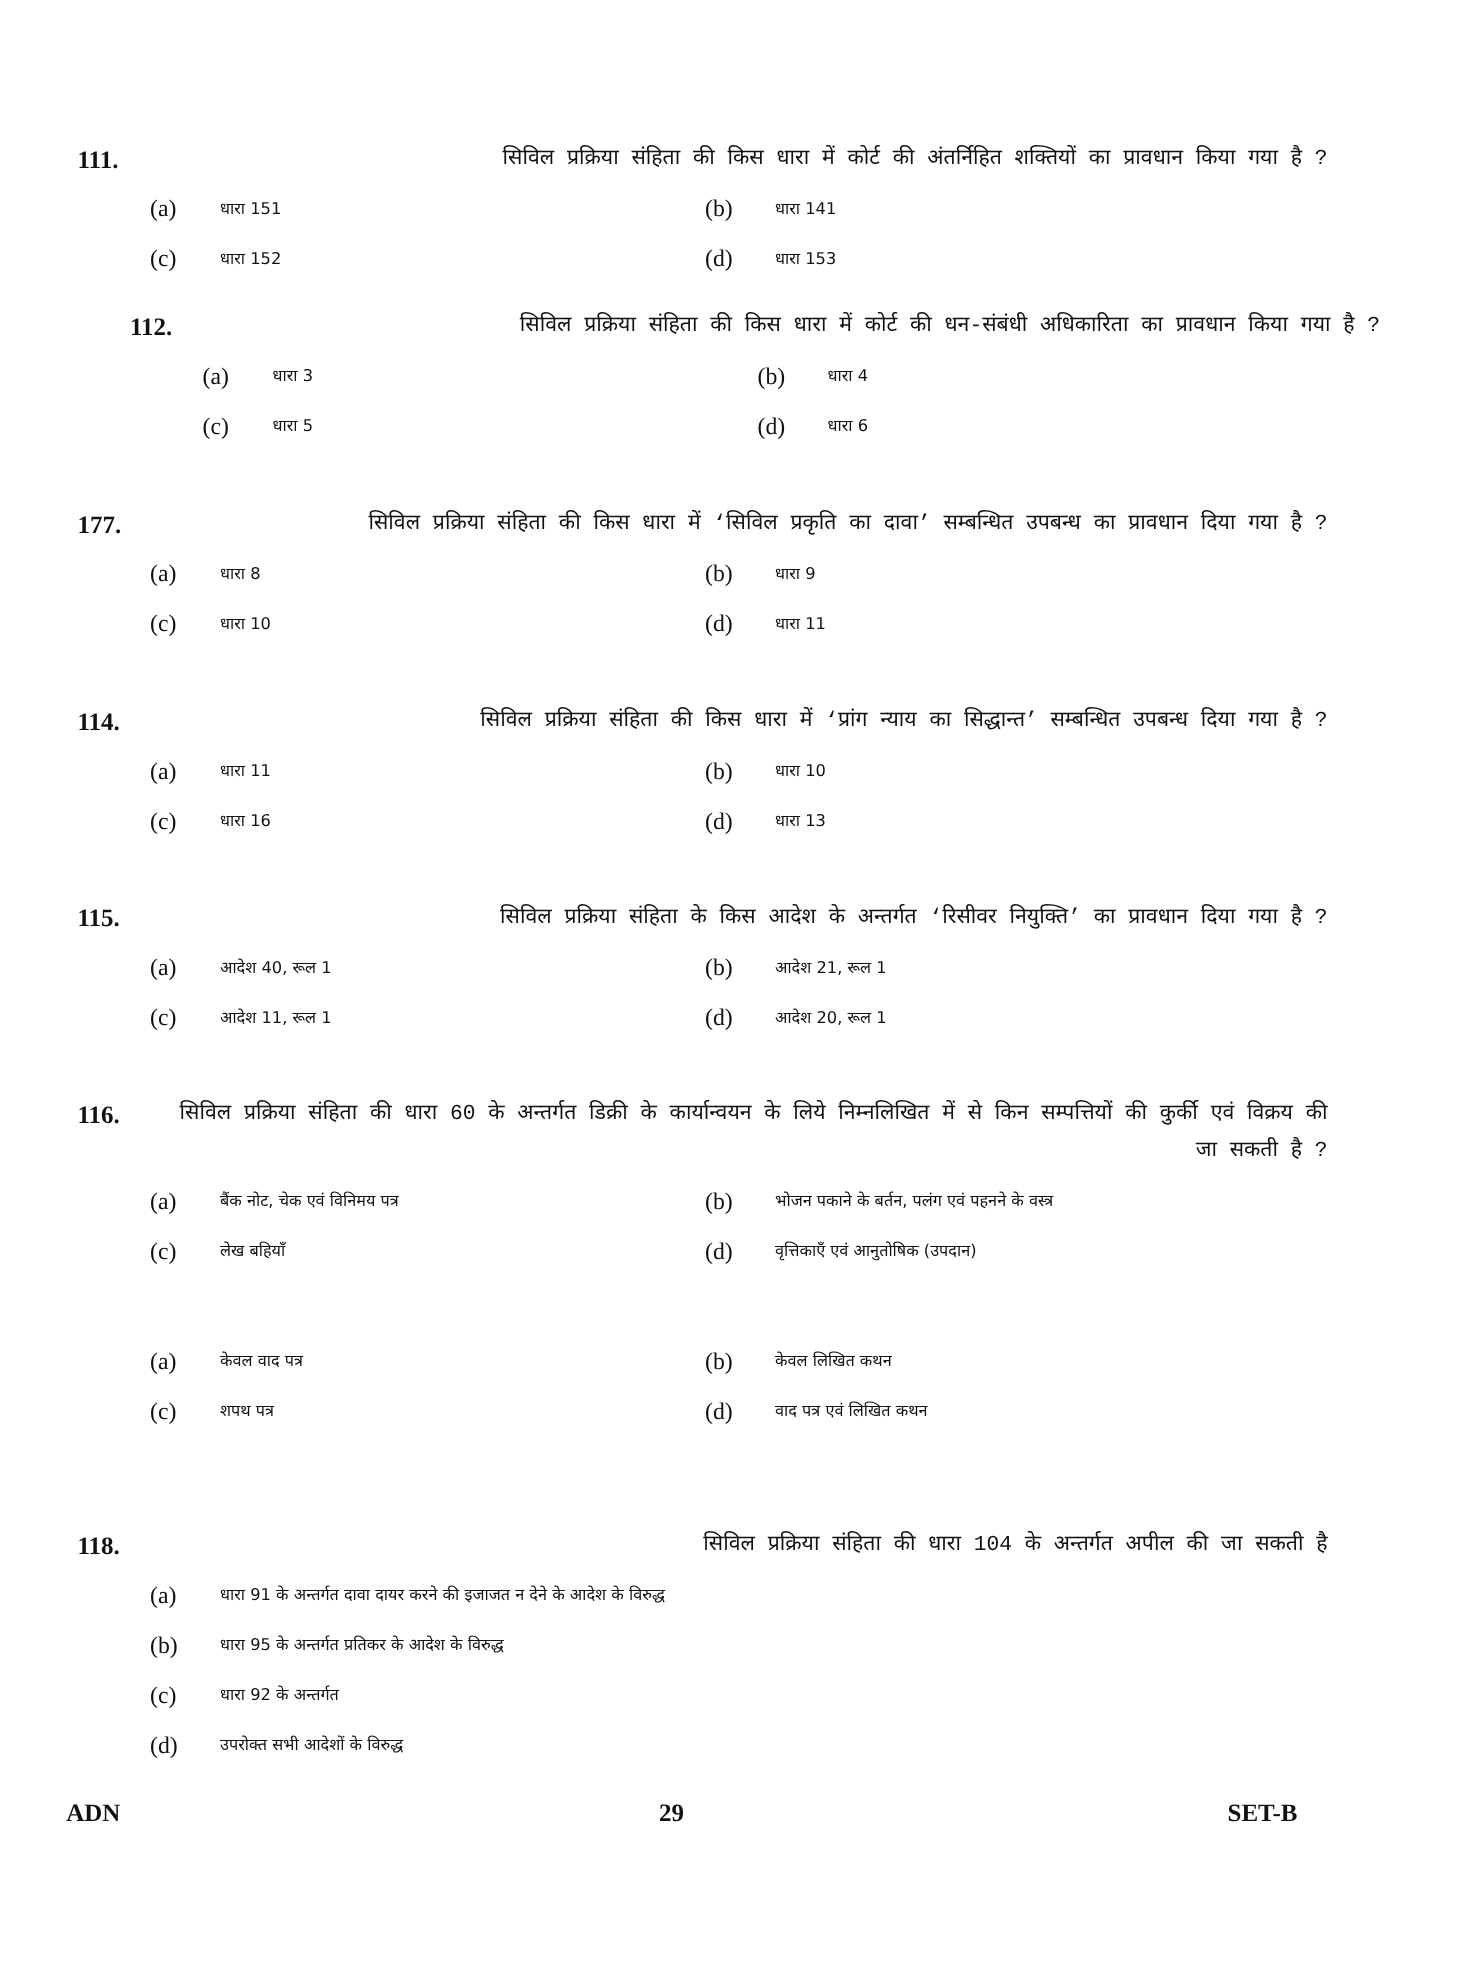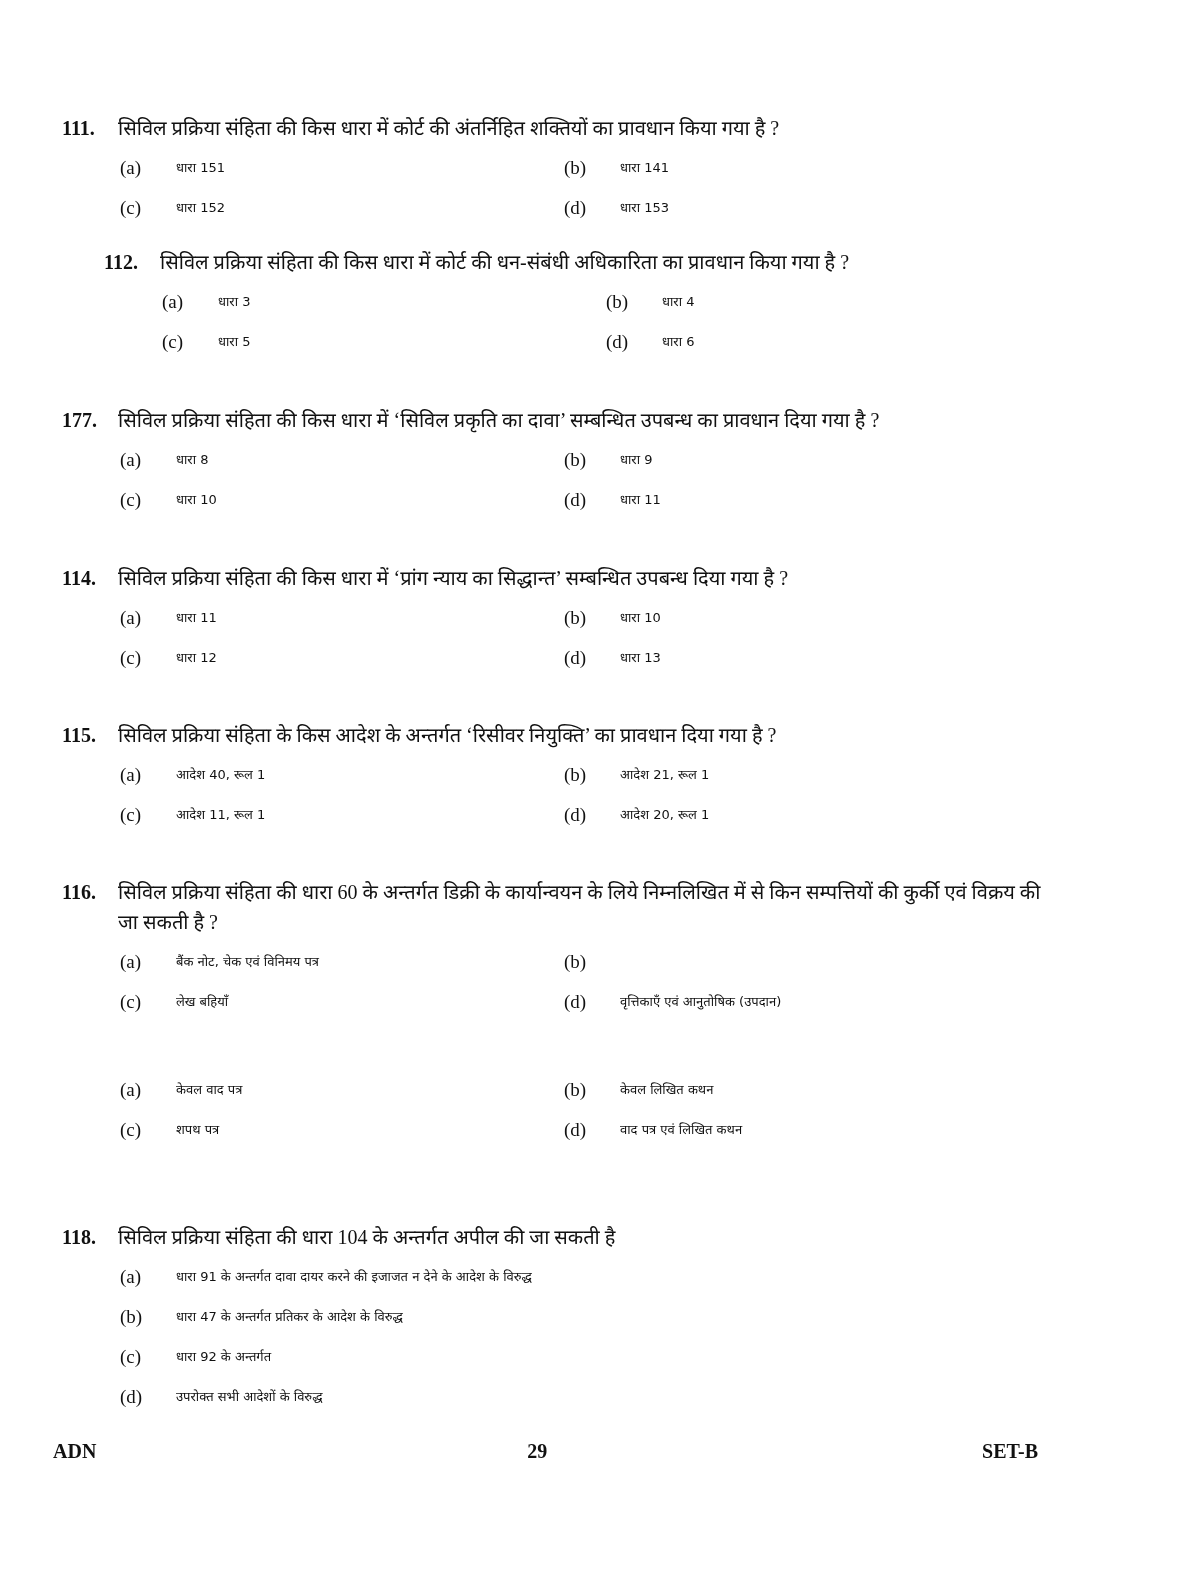--- a/index.html
+++ b/index.html
@@ -7,21 +7,21 @@
       width: 1181px; height: 1578px; position: relative; overflow: hidden;
       font-family: "Liberation Serif", "DejaVu Serif", serif; color: #111;
     }
     .q {
       position: absolute; left: 62px; width: 1000px;
     }
     .q-head {
       font-size: 20px; line-height: 30px; display: flex;
     }
     .q-num { font-weight: bold; width: 56px; flex: 0 0 56px; }
-    .q-text { flex: 1; font-family: Liberation Serif, serif; font-size: 20px; line-height: 30px; }
+    .q-text { flex: 1; font-family: Liberation Mono, monospace; font-size: 17px; line-height: 30px; text-align: right; }
     .opts {
       display: grid; grid-template-columns: 444px 444px; margin-left: 58px;
       row-gap: 10px; margin-top: 10px;
     }
     .opts.single { grid-template-columns: 900px; }
     .opt { display: flex; font-size: 19px; line-height: 30px; }
     .opt-label { width: 56px; flex: 0 0 56px; }
     .opt-text { font-family: "DejaVu Sans", sans-serif; font-size: 13px; }
     .footer {
       position: absolute; top: 1440px; left: 53px; width: 985px;
@@ -116,21 +116,21 @@
     <div class="opt">
         <span class="opt-label">(a)</span>
         <span class="opt-text">धारा 11</span>
       </div>
     <div class="opt">
         <span class="opt-label">(b)</span>
         <span class="opt-text">धारा 10</span>
       </div>
     <div class="opt">
         <span class="opt-label">(c)</span>
-        <span class="opt-text">धारा 12</span>
+        <span class="opt-text">धारा 16</span>
       </div>
     <div class="opt">
         <span class="opt-label">(d)</span>
         <span class="opt-text">धारा 13</span>
       </div>
   </div>
 </div>
 
 <div class="q" style="top:720px;">
   <div class="q-head">
@@ -162,20 +162,21 @@
     <span class="q-num">116.</span>
     <span class="q-text">सिविल प्रक्रिया संहिता की धारा 60 के अन्तर्गत डिक्री के कार्यान्वयन के लिये निम्नलिखित में से किन सम्पत्तियों की कुर्की एवं विक्रय की जा सकती है ?</span>
   </div>
   <div class="opts">
     <div class="opt">
         <span class="opt-label">(a)</span>
         <span class="opt-text">बैंक नोट, चेक एवं विनिमय पत्र</span>
       </div>
     <div class="opt">
         <span class="opt-label">(b)</span>
+        <span class="opt-text">भोजन पकाने के बर्तन, पलंग एवं पहनने के वस्त्र</span>
       </div>
     <div class="opt">
         <span class="opt-label">(c)</span>
         <span class="opt-text">लेख बहियाँ</span>
       </div>
     <div class="opt">
         <span class="opt-label">(d)</span>
         <span class="opt-text">वृत्तिकाएँ एवं आनुतोषिक (उपदान)</span>
       </div>
   </div>
@@ -207,21 +208,21 @@
     <span class="q-num">118.</span>
     <span class="q-text">सिविल प्रक्रिया संहिता की धारा 104 के अन्तर्गत अपील की जा सकती है</span>
   </div>
   <div class="opts single">
     <div class="opt">
         <span class="opt-label">(a)</span>
         <span class="opt-text">धारा 91 के अन्तर्गत दावा दायर करने की इजाजत न देने के आदेश के विरुद्ध</span>
       </div>
     <div class="opt">
         <span class="opt-label">(b)</span>
-        <span class="opt-text">धारा 47 के अन्तर्गत प्रतिकर के आदेश के विरुद्ध</span>
+        <span class="opt-text">धारा 95 के अन्तर्गत प्रतिकर के आदेश के विरुद्ध</span>
       </div>
     <div class="opt">
         <span class="opt-label">(c)</span>
         <span class="opt-text">धारा 92 के अन्तर्गत</span>
       </div>
     <div class="opt">
         <span class="opt-label">(d)</span>
         <span class="opt-text">उपरोक्त सभी आदेशों के विरुद्ध</span>
       </div>
   </div>

